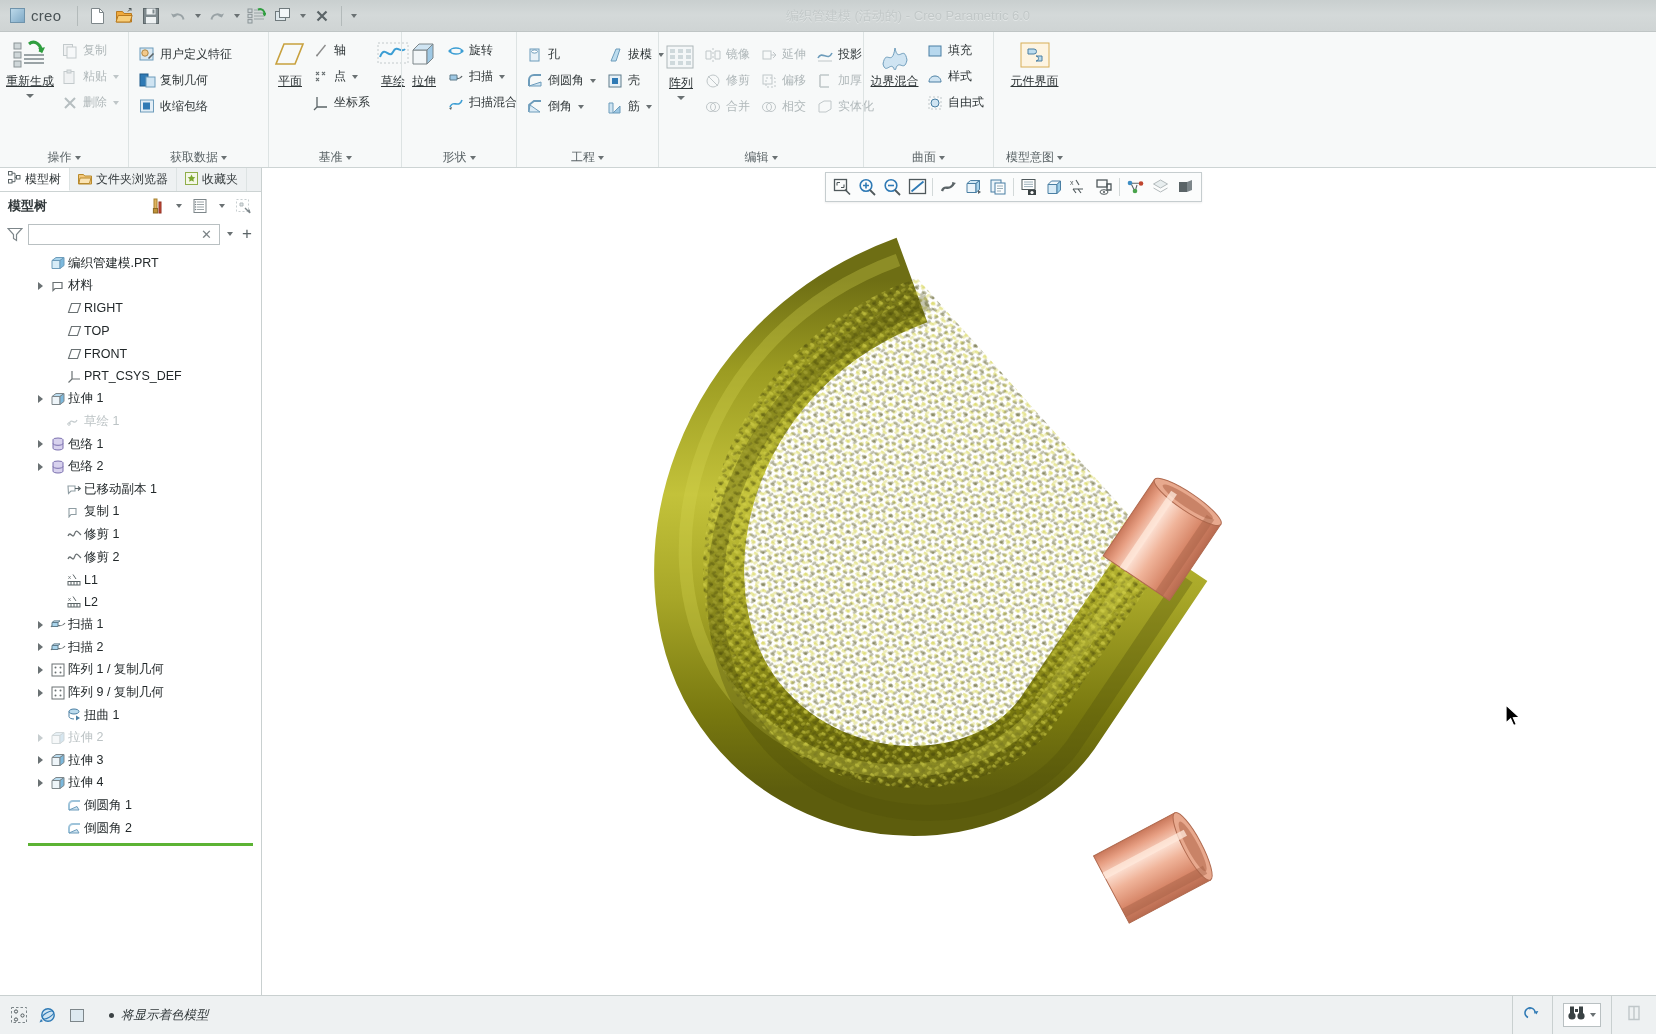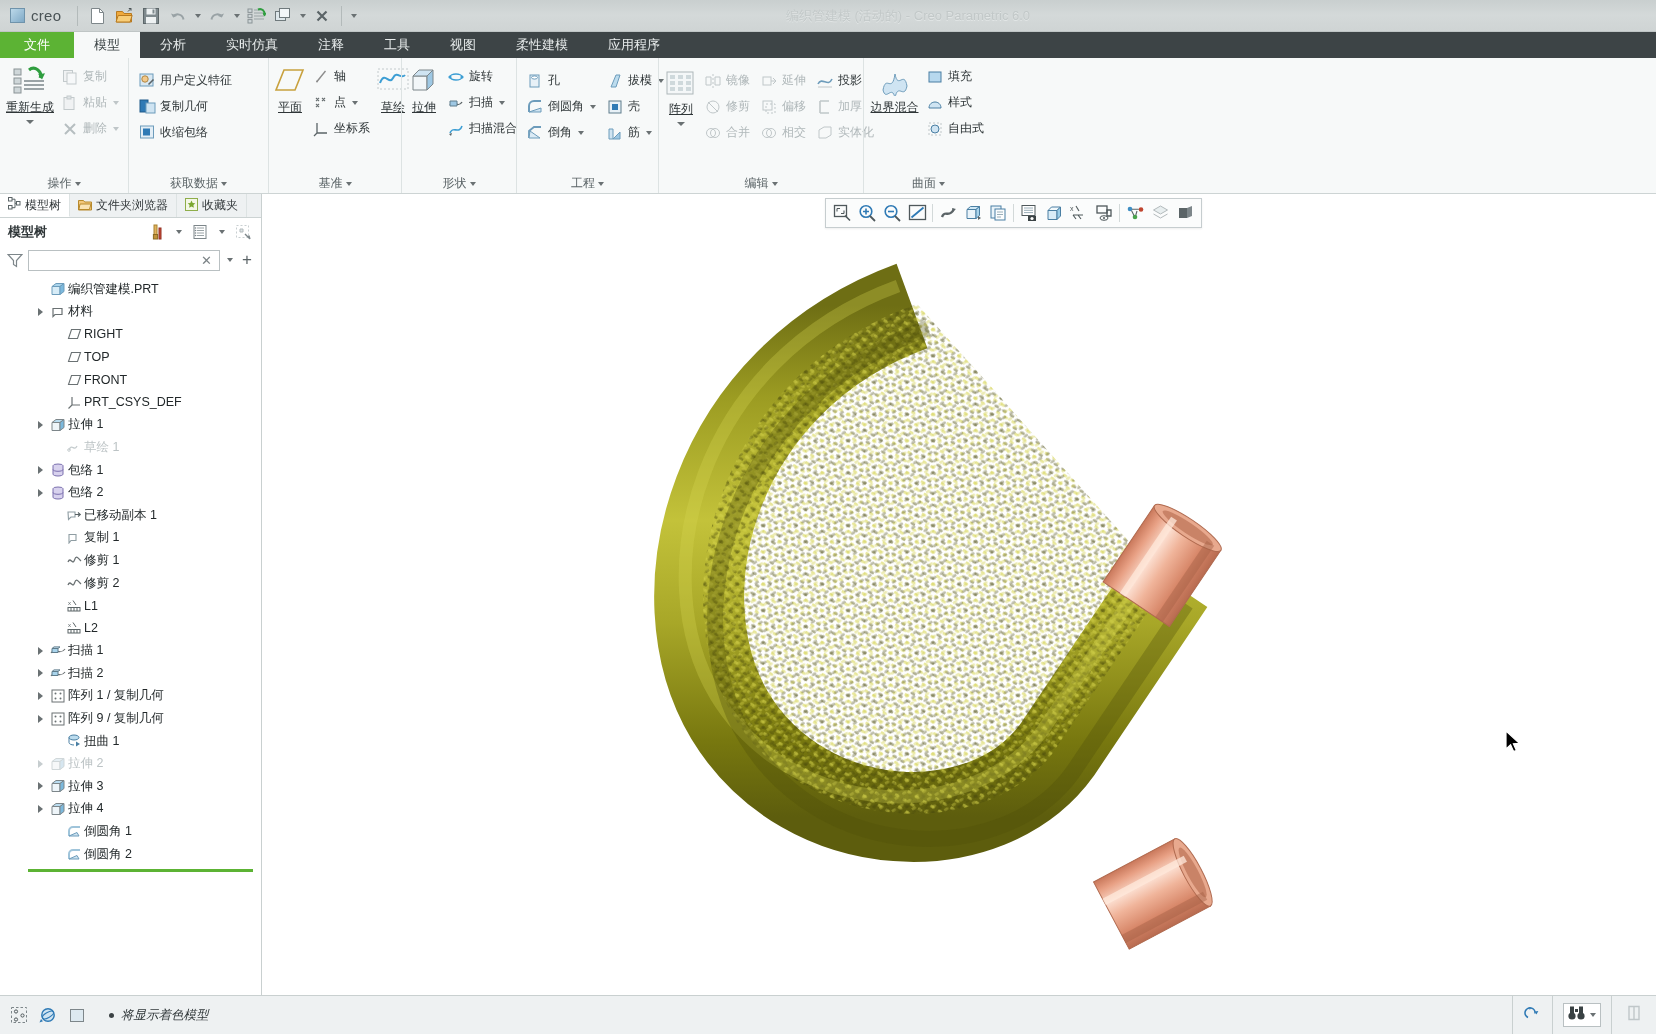--- a/index.html
+++ b/index.html
@@ -239,31 +239,20 @@
         <svg width="16" height="16" viewBox="0 0 16 16">
             <path d="M3.5 3.5l9 9M12.5 3.5l-9 9" stroke="#5b6467" stroke-width="2.2"></path>
           </svg>
       </div>
       <div class="qsep"></div>
       <div class="qarrow"></div>
     </div>
     <div class="title-text">编织管建模 (活动的) - Creo Parametric 6.0</div>
   </div>
 
-  <div class="tabrow">
-    <div class="tab file">文件</div>
-    <div class="tab active">模型</div>
-    <div class="tab">分析</div>
-    <div class="tab">实时仿真</div>
-    <div class="tab">注释</div>
-    <div class="tab">工具</div>
-    <div class="tab">视图</div>
-    <div class="tab">柔性建模</div>
-    <div class="tab">应用程序</div>
-  </div>
 
   <div class="ribbon">
 
     <div class="rgroup" style="width:128px">
       <div class="rbody">
         <div class="bigbtn" style="width:62px">
           <svg width="34" height="30" viewBox="0 0 34 30">
             <rect x="1" y="3" width="7" height="6" fill="#cfd7d9" stroke="#8a9396"></rect>
             <rect x="1" y="12" width="7" height="6" fill="#cfd7d9" stroke="#8a9396"></rect>
             <rect x="1" y="21" width="7" height="6" fill="#cfd7d9" stroke="#8a9396"></rect>
@@ -665,20 +654,36 @@
             <span>自由式</span>
           </div>
         </div>
       </div>
       <div class="rfooter">
         <span>曲面</span>
           <span class="caret"></span>
       </div>
     </div>
 
+    <div class="rgroup" style="width:82px">
+      <div class="rbody" style="justify-content:center">
+        <div class="bigbtn" style="width:70px">
+          <svg width="34" height="30" viewBox="0 0 34 30">
+            <rect x="3" y="3" width="28" height="24" fill="#fdf4e2" stroke="#d8ae57"></rect>
+            <path d="M10 9h6a2.5 2.5 0 1 1 0 5h-6z" fill="#bcdcee" stroke="#4a7fa3"></path>
+            <path d="M24 21h-6a2.5 2.5 0 1 0 0-5h6z" fill="#bcdcee" stroke="#4a7fa3"></path>
+          </svg>
+          <span class="lbl">元件界面</span>
+        </div>
+      </div>
+      <div class="rfooter">
+        <span>模型意图</span>
+          <span class="caret"></span>
+      </div>
+    </div>
 
   </div>
 
   <div class="main">
 
     <div class="sidebar">
       <div class="navtabs">
         <div class="navtab active">
           <span>
             <svg width="13" height="13" viewBox="0 0 13 13">

